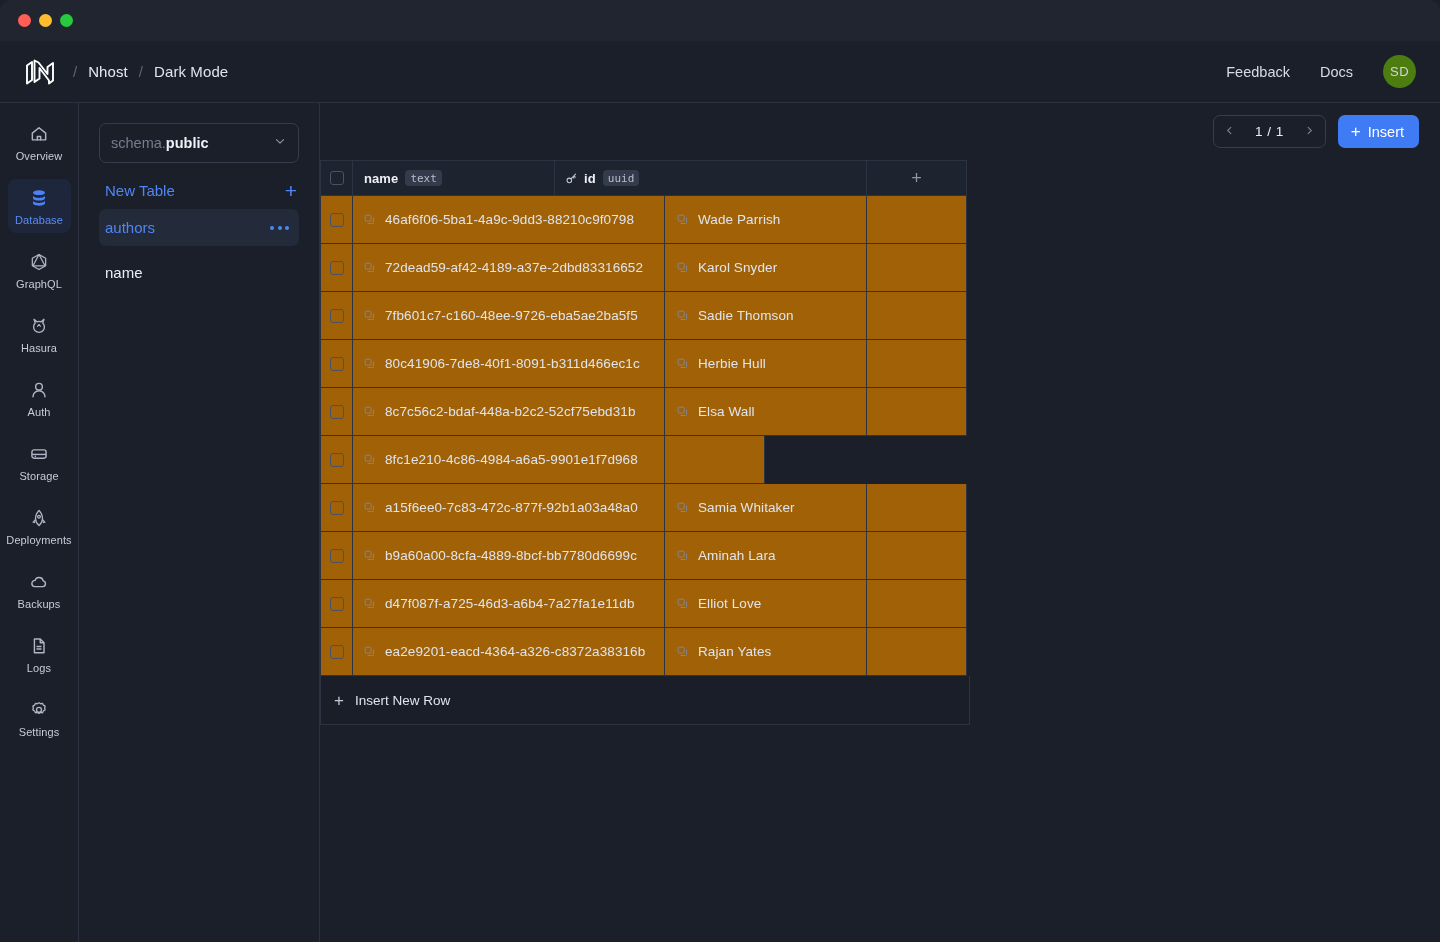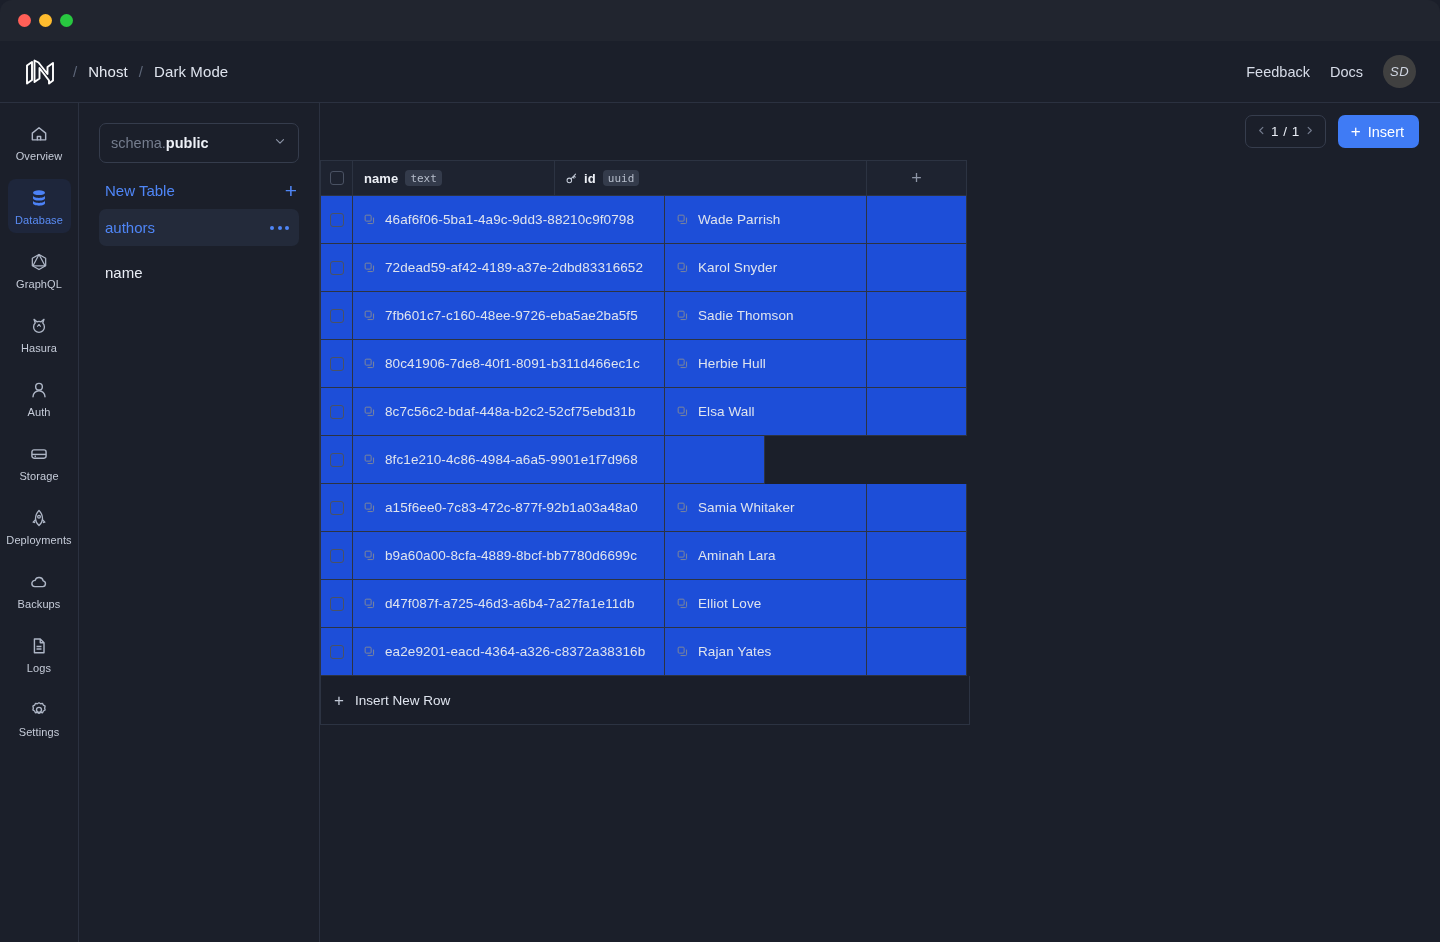--- a/index.html
+++ b/index.html
@@ -47,27 +47,27 @@
     background: #1b1f2a;
     border-bottom: 1px solid #2b3140;
     display: flex;
     align-items: center;
     padding: 0 24px 0 18px;
   }
   #brand-logo { width: 44px; height: 40px; display:flex; align-items:center; justify-content:center; }
   .crumb-sep { color: #5d6678; font-size: 15px; margin: 0 11px; }
   .crumb { color: #e6eaf2; font-size: 15px; letter-spacing: .1px; }
   .crumb.muted { color: #dfe4ee; }
-  #topbar-right { margin-left: auto; display: flex; align-items: center; gap: 20px; text-align: right; }
+  #topbar-right { margin-left: auto; display: flex; align-items: center; gap: 30px; text-align: right; }
   .toplink { color: #d7dce8; font-size: 14.5px; cursor: pointer; }
   #avatar {
     width: 33px; height: 33px; border-radius: 50%;
-    background: #404040; color: #cfd5e1;
+    background: #4d7c0f; color: #cfd5e1;
     display: flex; align-items: center; justify-content: center;
-    font-size: 13px; letter-spacing: .4px; font-style: italic;
+    font-size: 13px; letter-spacing: .4px;
   }
 
   
   #body { display: flex; height: 839px; }
 
   
   #rail {
     width: 79px;
     background: #1b1f2a;
     border-right: 1px solid #2b3140;
@@ -134,42 +134,42 @@
 
   #main-toolbar {
     height: 57px;
     display: flex; align-items: center; justify-content: flex-end;
     padding: 0 21px;
     gap: 12px;
   }
   #pager {
     height: 33px; min-width: 72px;
     border: 1px solid #363d4d; border-radius: 7px;
-    display: flex; align-items: center; justify-content: center; gap: 4px;
+    display: flex; align-items: center; justify-content: center; gap: 20px;
     padding: 0 10px;
   }
   #pager .arrow { color: #767e90; font-size: 13px; cursor: pointer; }
   #pager .pageno { color: #e9edf5; font-size: 13.5px; letter-spacing: .5px; }
   #insert-btn {
     height: 33px; border-radius: 7px; background: #3f7bf5;
     color: #fff; font-size: 14.5px;
     display: flex; align-items: center; gap: 7px;
     padding: 0 15px 0 13px; cursor: pointer; border: none;
     font-family: inherit;
   }
   #insert-btn .plus { font-size: 17px; font-weight: 300; line-height: 1; }
 
   
   #grid { margin-left: 0; width: 650px; }
   .grid-row { display: flex; }
 
   .cell {
     border-right: 1px solid #2c3342;
     border-bottom: 1px solid #2c3342;
-    background: #1d4ed8;
+    background: #a16207;
     display: flex; align-items: center;
   }
   .c-check { width: 33px; justify-content: center; }
   .c-id    { width: 312px; padding-left: 10px; }
   .c-name  { width: 202px; padding-left: 11px; }
   .c-add   { width: 100px; justify-content: center; border-right: 1px solid #2c3342; }
 
   .grid-header .cell {
     height: 36px;
     background: #1e2330;

